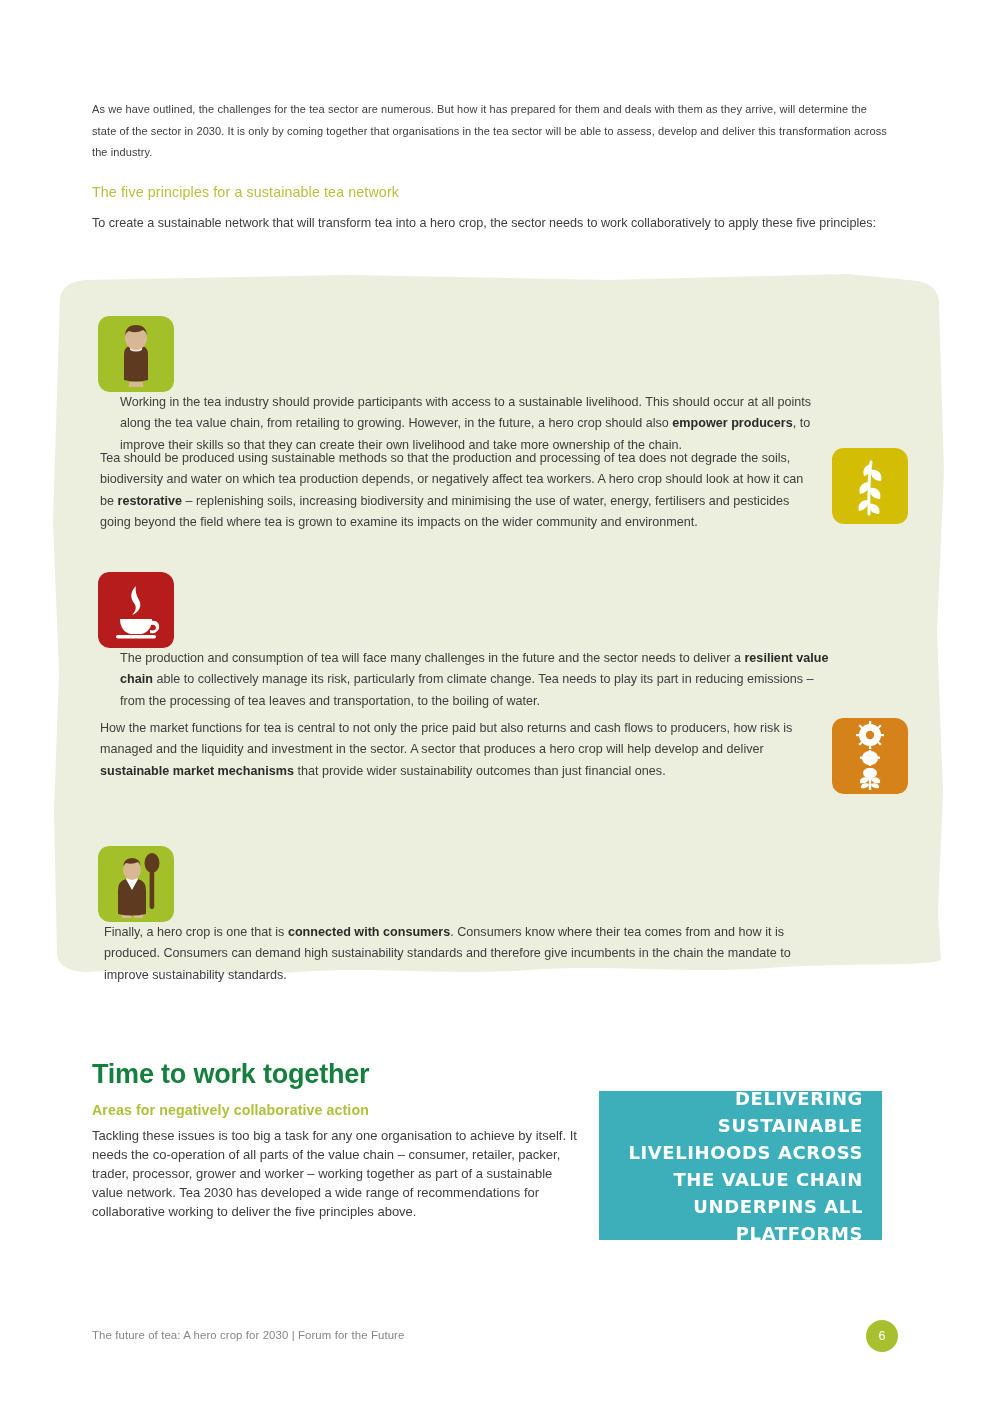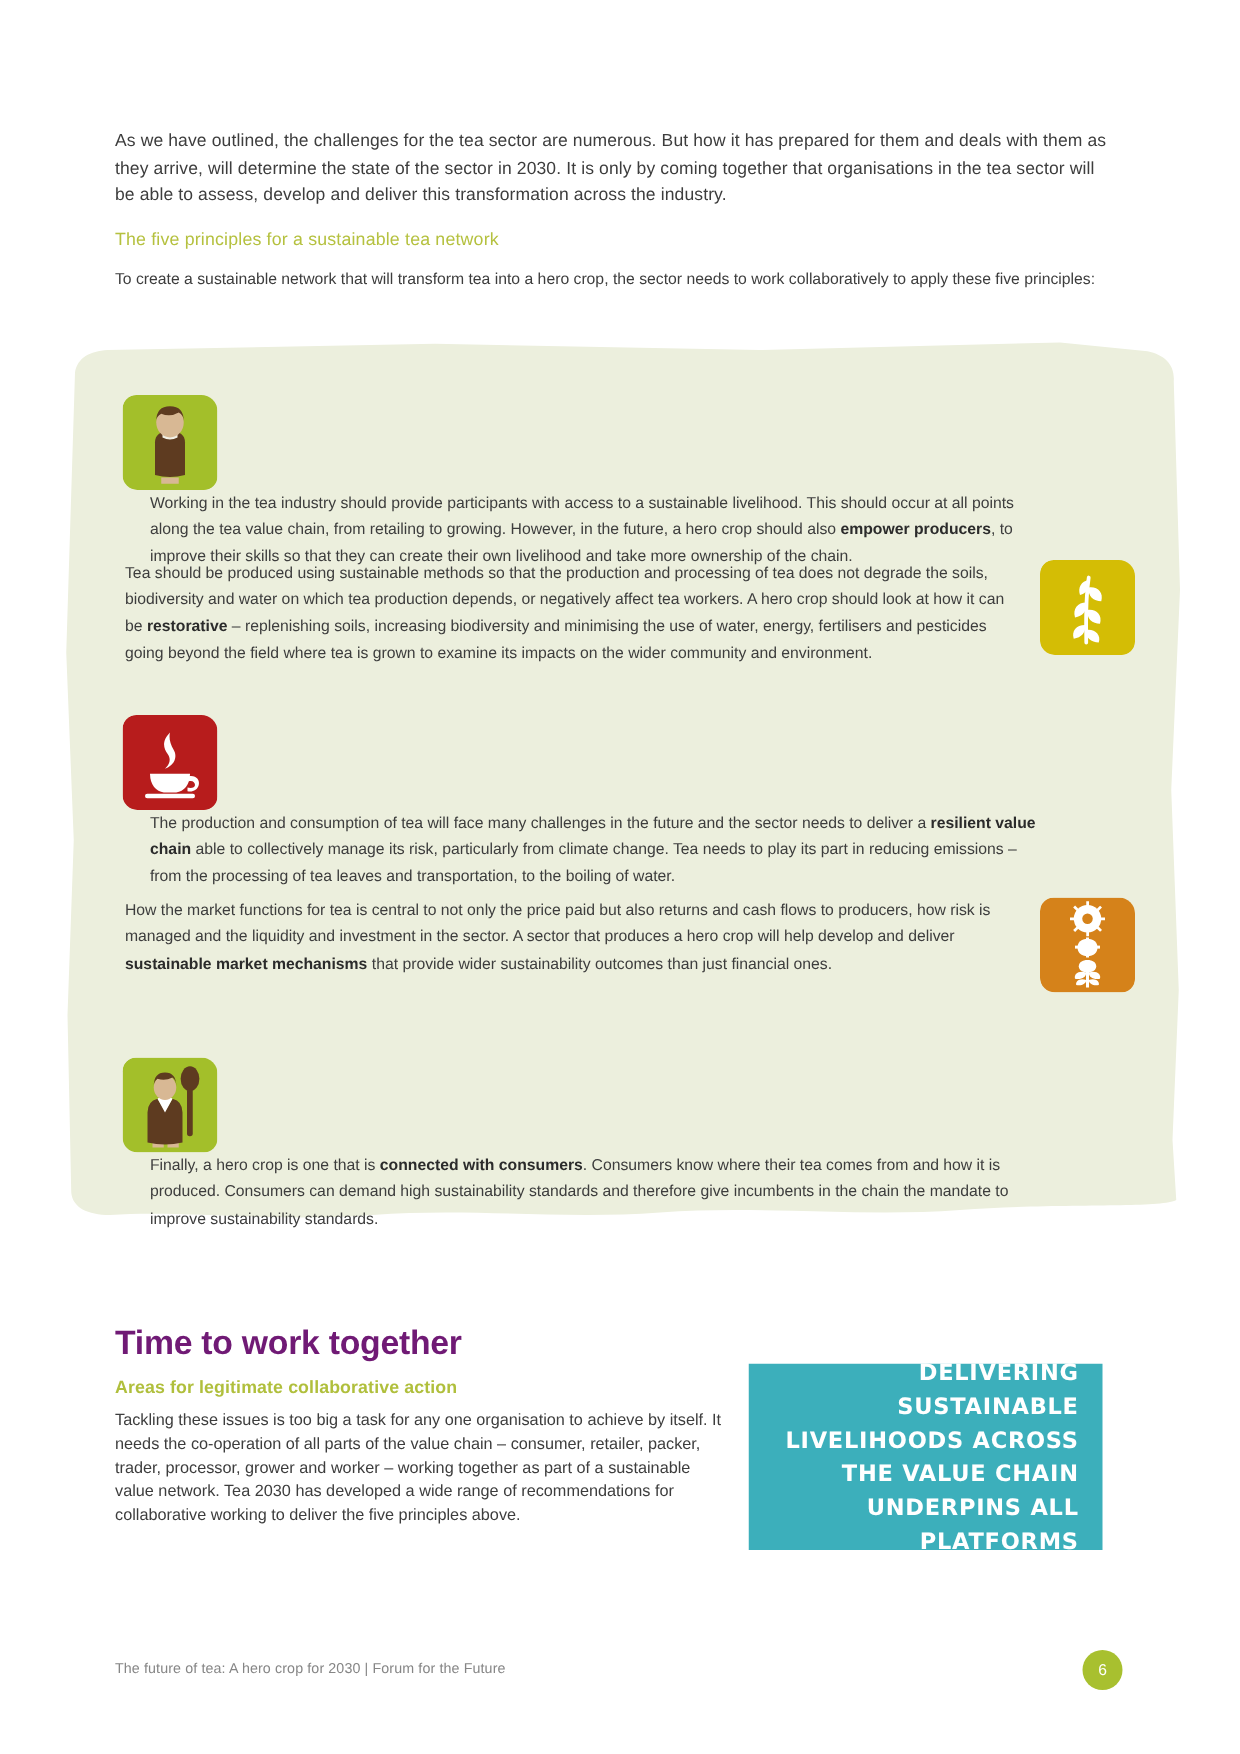--- a/index.html
+++ b/index.html
@@ -21,21 +21,21 @@
     inset: 0;
     background: #ffffff;
   }
 
   
   .intro {
     position: absolute;
     left: 92px;
     top: 88px;
     width: 800px;
-    font-size: 14px;
+    font-size: 11px;
     line-height: 21.5px;
     color: #3d3d3d;
     letter-spacing: .1px;
   }
 
   .section-head {
     position: absolute;
     left: 92px;
     top: 172px;
     font-size: 14.2px;
@@ -103,30 +103,30 @@
   #p2 { left: 92px;  top: 448px; width: 816px; }
   #p2 .p-text { margin-right: 24px; width: 708px; }
 
   #p3 { left: 98px;  top: 572px; width: 810px; }
   #p3 .p-text { margin-left: 22px; width: 712px; }
 
   #p4 { left: 92px;  top: 718px; width: 816px; }
   #p4 .p-text { margin-right: 24px; width: 708px; }
 
   #p5 { left: 98px;  top: 846px; width: 810px; }
-  #p5 .p-text { margin-left: 22px; width: 712px; }
+  #p5 .p-text { margin-left: 6px; width: 712px; }
 
   
   .big-head {
     position: absolute;
     left: 92px;
     top: 1041px;
     font-size: 27px;
     font-weight: bold;
-    color: #701a75;
+    color: #15803d;
     letter-spacing: -0.2px;
   }
   .sub-head {
     position: absolute;
     left: 92px;
     top: 1088px;
     font-size: 14.2px;
     font-weight: bold;
     color: #b0bf3c;
     letter-spacing: .1px;
@@ -304,21 +304,21 @@
         <ellipse cx="34" cy="24" rx="9" ry="10" fill="#d8b894"></ellipse>
         <path d="M25,23 q0,-11 9,-11 q9,0 9,11 q0,-5 -3,-7 q-6,3 -12,1 q-3,2 -3,6 z" fill="#5e3b20"></path>
       </svg>
     </div>
     <div class="p-text">
       <span>Finally, a hero crop is one that is </span><b>connected with consumers</b><span>. Consumers know where their tea comes from and how it is produced. Consumers can demand high sustainability standards and therefore give incumbents in the chain the mandate to improve sustainability standards.</span>
     </div>
   </div>
 
   <h1 class="big-head">Time to work together</h1>
-  <h3 class="sub-head">Areas for legitimate collaborative action</h3>
+  <h3 class="sub-head">Areas for negatively collaborative action</h3>
   <p class="lower-text">Tackling these issues is too big a task for any one organisation to achieve by itself. It needs the co-operation of all parts of the value chain – consumer, retailer, packer, trader, processor, grower and worker – working together as part of a sustainable value network. Tea 2030 has developed a wide range of recommendations for collaborative working to deliver the five principles above.</p>
 
   <div class="callout">
     <div class="callout-text">Delivering sustainable livelihoods across the value chain underpins all platforms</div>
   </div>
 
   <div class="footer-text">The future of tea: A hero crop for 2030 | Forum for the Future</div>
   <div class="page-badge">6</div>
 
 </div>

